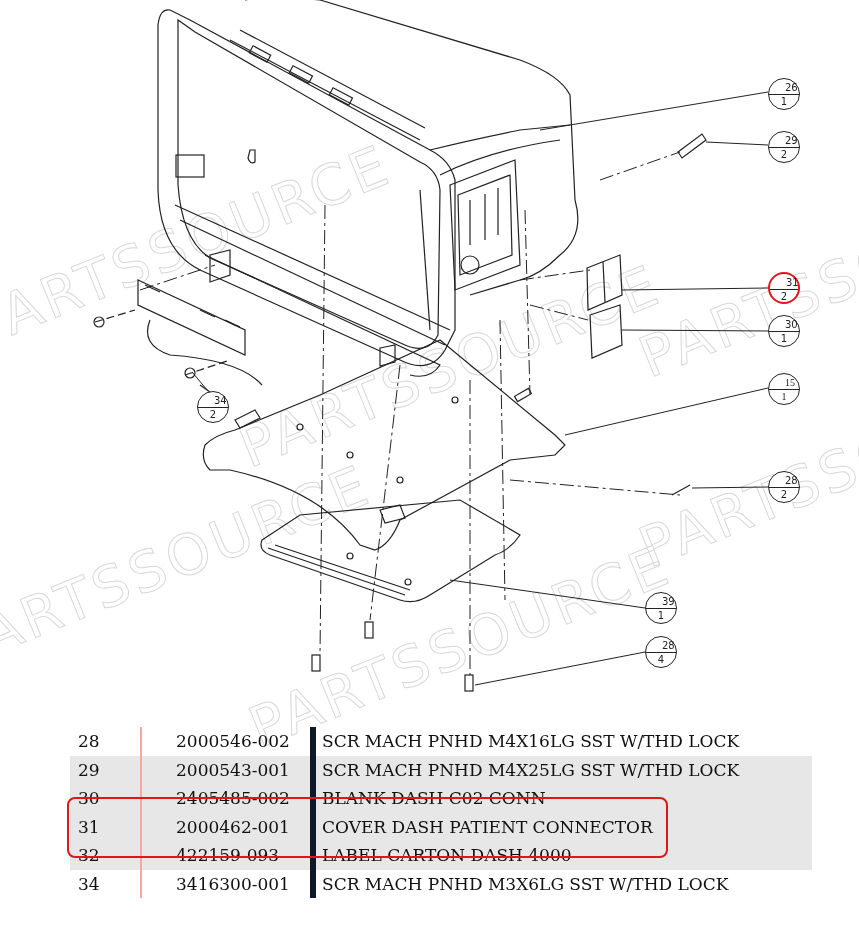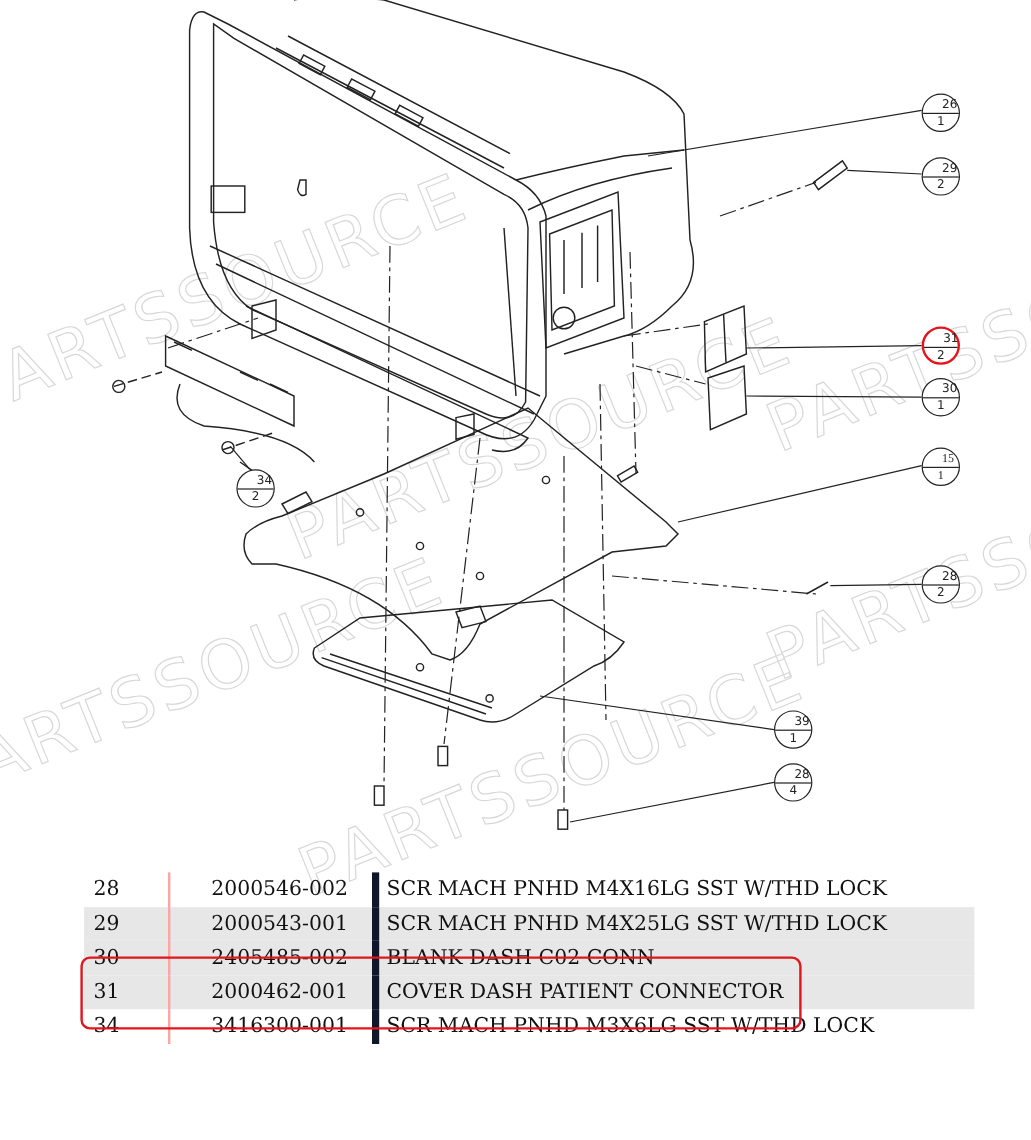--- a/index.html
+++ b/index.html
@@ -190,20 +190,25 @@
       <tr class="shade">
         <td class="item">30</td>
         <td class="pn">2405485-002</td>
         <td class="desc">BLANK DASH C02 CONN</td>
       </tr>
       <tr class="shade">
         <td class="item">31</td>
         <td class="pn">2000462-001</td>
         <td class="desc">COVER DASH PATIENT CONNECTOR</td>
       </tr>
+      <tr class="shade">
+        <td class="item">32</td>
+        <td class="pn">422159-093</td>
+        <td class="desc">LABEL CARTON DASH 4000</td>
+      </tr>
       <tr>
         <td class="item">34</td>
         <td class="pn">3416300-001</td>
         <td class="desc">SCR MACH PNHD M3X6LG SST W/THD LOCK</td>
       </tr>
     </tbody>
   </table>
 
   <div class="highlight-box"></div>
 </div>

